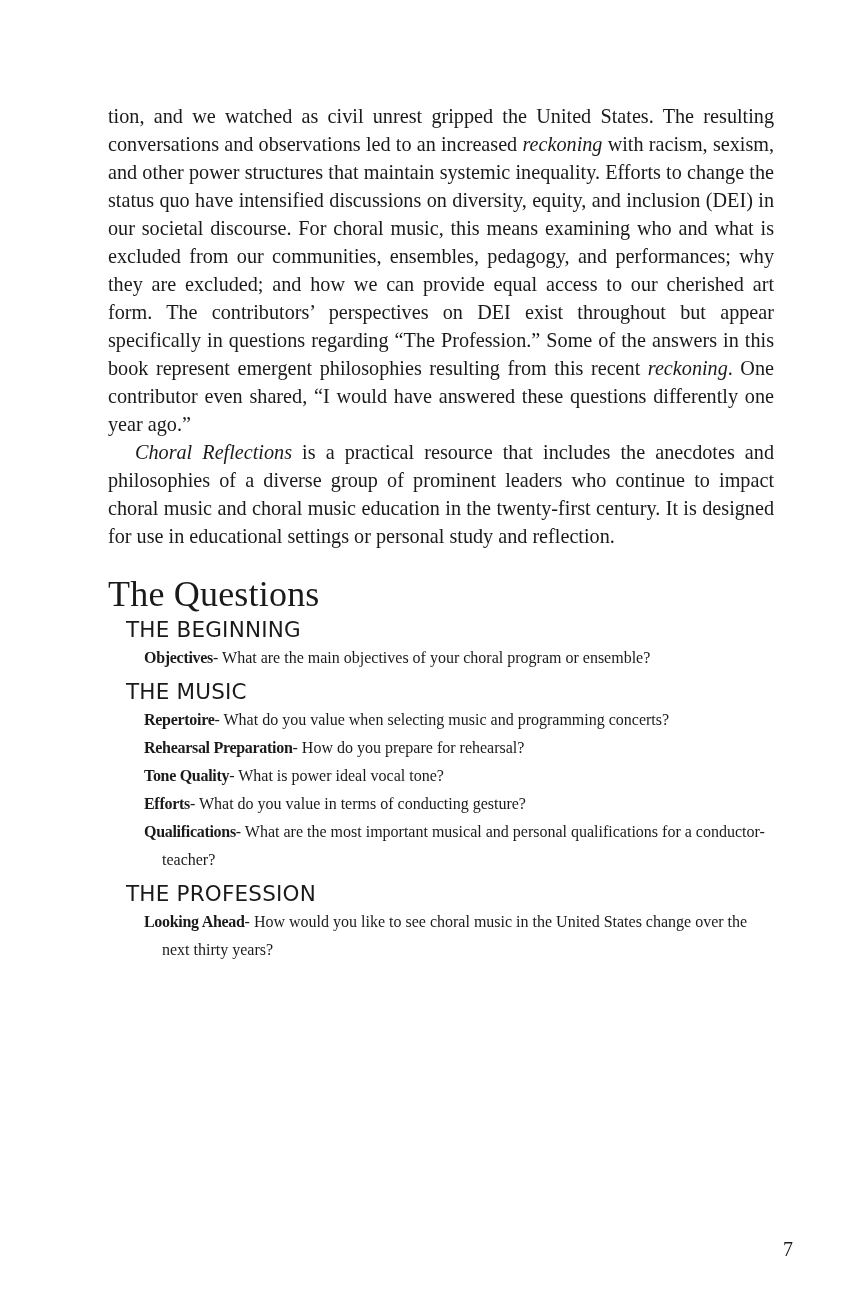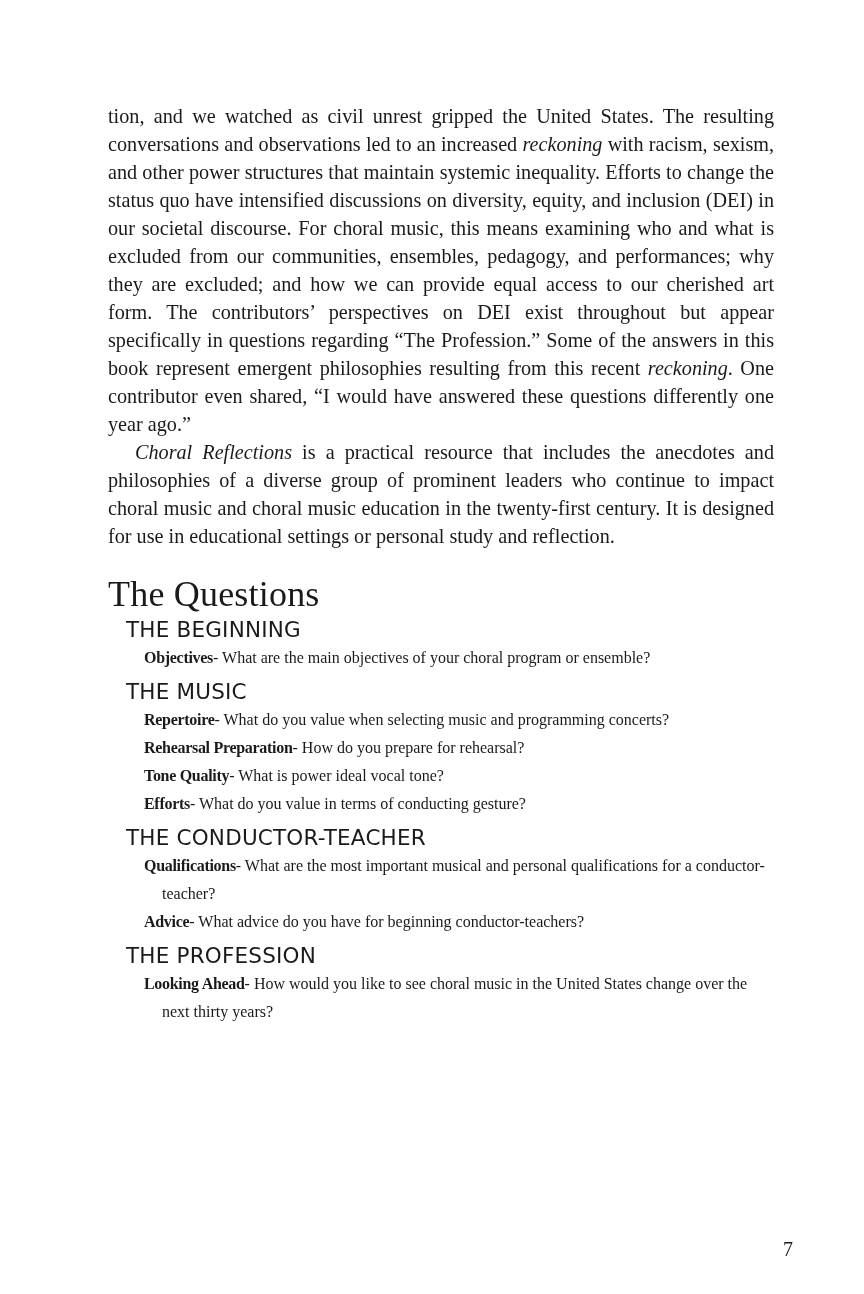--- a/index.html
+++ b/index.html
@@ -63,23 +63,21 @@
 
   <div class="section-block">
     <div class="section-head">THE MUSIC</div>
     <p class="q"><b>Repertoire</b><span>- What do you value when selecting music and programming concerts?</span></p>
     <p class="q"><b>Rehearsal Preparation</b><span>- How do you prepare for rehearsal?</span></p>
     <p class="q"><b>Tone Quality</b><span>- What is power ideal vocal tone?</span></p>
     <p class="q"><b>Efforts</b><span>- What do you value in terms of conducting gesture?</span></p>
   </div>
 
   <div class="section-block">
-    <div class="section-head">THE CONDUCTOR-TEACHER</div>
     <p class="q"><b>Qualifications</b><span>- What are the most important musical and personal qualifications for a conductor-teacher?</span></p>
-    <p class="q"><b>Advice</b><span>- What advice do you have for beginning conductor-teachers?</span></p>
   </div>
 
   <div class="section-block">
     <div class="section-head">THE PROFESSION</div>
     <p class="q"><b>Looking Ahead</b><span>- How would you like to see choral music in the United States change over the next thirty years?</span></p>
   </div>
 </div>
 
 <div class="page-num">7</div>
 

